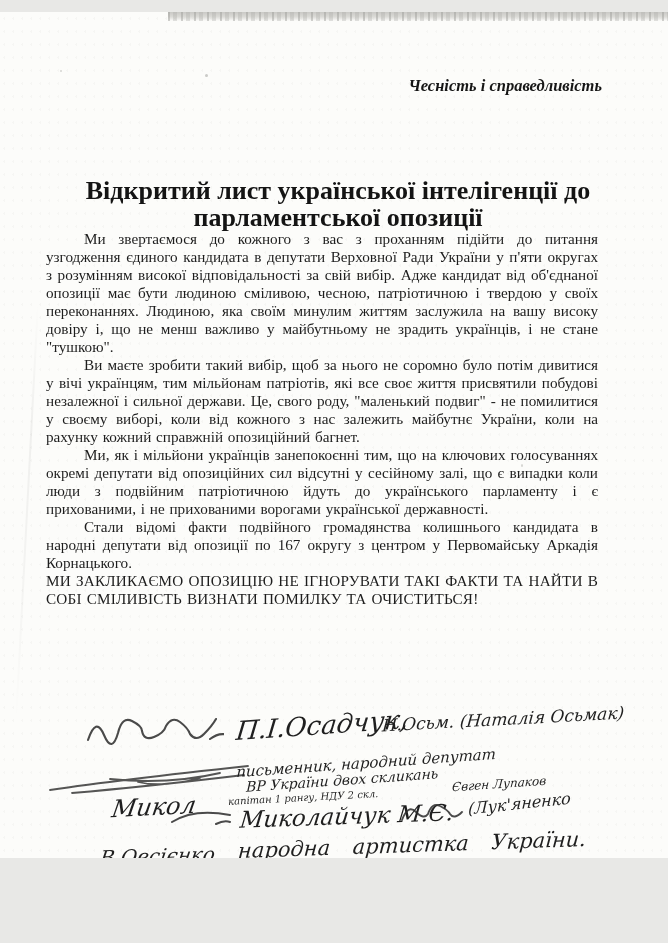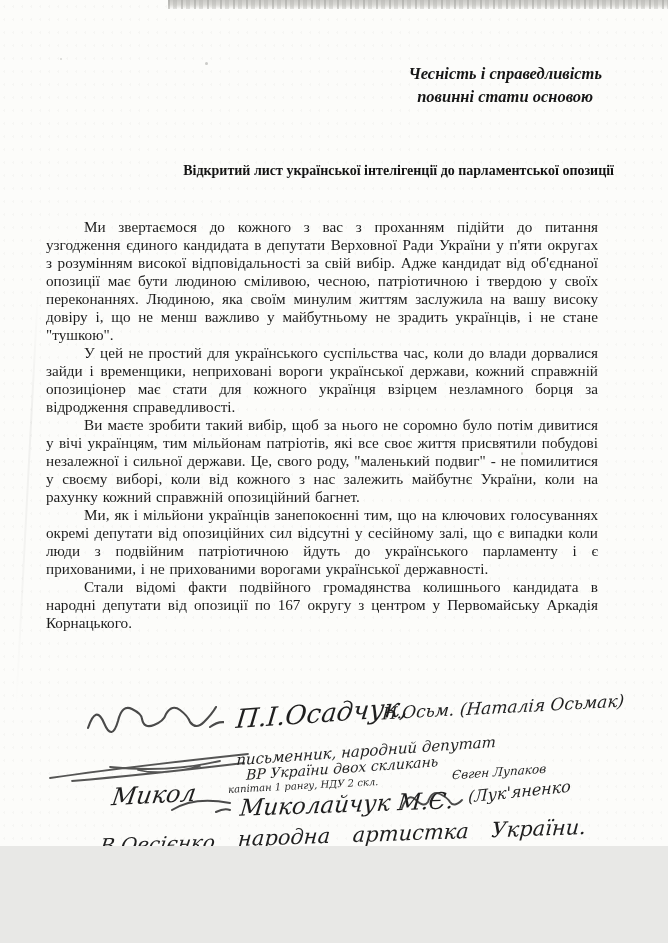--- a/index.html
+++ b/index.html
@@ -1,19 +1,19 @@
 <!DOCTYPE html>
 <html><head>
 <meta charset="utf-8">
 <style>
   html,body{margin:0;padding:0;background:#e8e8e6;}
   #page{
     position:relative;
     width:668px;height:846px;
-    margin:0 auto;
+    margin:12px auto;
     background:#fcfcfa;
     background-image:radial-gradient(rgba(60,60,55,0.03) 1px, transparent 1px);
     background-size:9px 13px;
     overflow:hidden;
     font-family:"Liberation Serif", serif;
     color:#1d1d1d;
   }
   
   .scan-band-top{
     position:absolute;top:0;left:168px;right:0;height:9px;
@@ -34,22 +34,22 @@
   .speck.s4{left:60px;top:58px;width:2px;height:2px;opacity:.4;}
 
   .epigraph{
     position:absolute;top:62px;right:66px;
     font-weight:bold;font-style:italic;
     font-size:16.5px;line-height:23px;
     text-align:center;color:#161616;
   }
   .title{
     position:absolute;top:148px;left:62px;width:552px;
-    text-align:right;font-weight:bold;
-    font-size:14px;line-height:27px;color:#141414;
+    text-align:center;font-weight:bold;
+    font-size:26px;line-height:27px;color:#141414;
   }
   .body-text{
     position:absolute;top:218px;left:46px;width:552px;
     font-size:15.2px;line-height:18px;
     text-align:justify;word-spacing:1px;
   }
   .body-text p{margin:0;text-indent:38px;}
   .body-text p.appeal{text-indent:0;letter-spacing:.2px;}
 
   
@@ -90,31 +90,30 @@
 
   <div class="scan-band-top"></div>
   <div class="crease"></div>
   <div class="speck s1"></div>
   <div class="speck s2"></div>
   <div class="speck s3"></div>
   <div class="speck s4"></div>
 
   <div class="epigraph">
     <div>Чесність і справедливість</div>
-    <div>повинні стати основою</div>
   </div>
 
   <h1 class="title">Відкритий лист української інтелігенції до парламентської опозиції</h1>
 
   <div class="body-text">
     <p>Ми звертаємося до кожного з вас з проханням підійти до питання узгодження єдиного кандидата в депутати Верховної Ради України у п'яти округах з розумінням високої відповідальності за свій вибір. Адже кандидат від об'єднаної опозиції має бути людиною сміливою, чесною, патріотичною і твердою у своїх переконаннях. Людиною, яка своїм минулим життям заслужила на вашу високу довіру і, що не менш важливо у майбутньому не зрадить українців, і не стане "тушкою".</p>
-    <p>У цей не простий для українського суспільства час, коли до влади дорвалися зайди і временщики, неприховані вороги української держави, кожний справжній опозиціонер має стати для кожного українця взірцем незламного борця за відродження справедливості.</p>
     <p>Ви маєте зробити такий вибір, щоб за нього не соромно було потім дивитися у вічі українцям, тим мільйонам патріотів, які все своє життя присвятили побудові незалежної і сильної держави. Це, свого роду, "маленький подвиг" - не помилитися у своєму виборі, коли від кожного з нас залежить майбутнє України, коли на рахунку кожний справжній опозиційний багнет.</p>
     <p>Ми, як і мільйони українців занепокоєнні тим, що на ключових голосуваннях окремі депутати від опозиційних сил відсутні у сесійному залі, що є випадки коли люди з подвійним патріотичною йдуть до українського парламенту і є прихованими, і не прихованими ворогами української державності.</p>
     <p>Стали відомі факти подвійного громадянства колишнього кандидата в народні депутати від опозиції по 167 округу з центром у Первомайську Аркадія Корнацького.</p>
+    <p class="appeal">МИ ЗАКЛИКАЄМО ОПОЗИЦІЮ НЕ ІГНОРУВАТИ ТАКІ ФАКТИ ТА НАЙТИ В СОБІ СМІЛИВІСТЬ ВИЗНАТИ ПОМИЛКУ ТА ОЧИСТИТЬСЯ!</p>
   </div>
 
   <div>
 
     <div class="scribble scr-1">
       <svg width="142" height="44" viewBox="0 0 142 44" xmlns="http://www.w3.org/2000/svg">
         <path d="M6,32 q8,-24 16,-5 t14,-2 q4,-17 14,-12 t10,10 q2,10 12,6 t12,-11 q6,-10 14,-4 t10,12 q6,8 14,0 t12,-15 m-6,20 q9,-7 18,-4" fill="none" stroke="#2a2a2a" stroke-width="2.1" stroke-linecap="round" opacity=".85"></path>
       </svg>
     </div>
     <div class="scribble scr-2">

